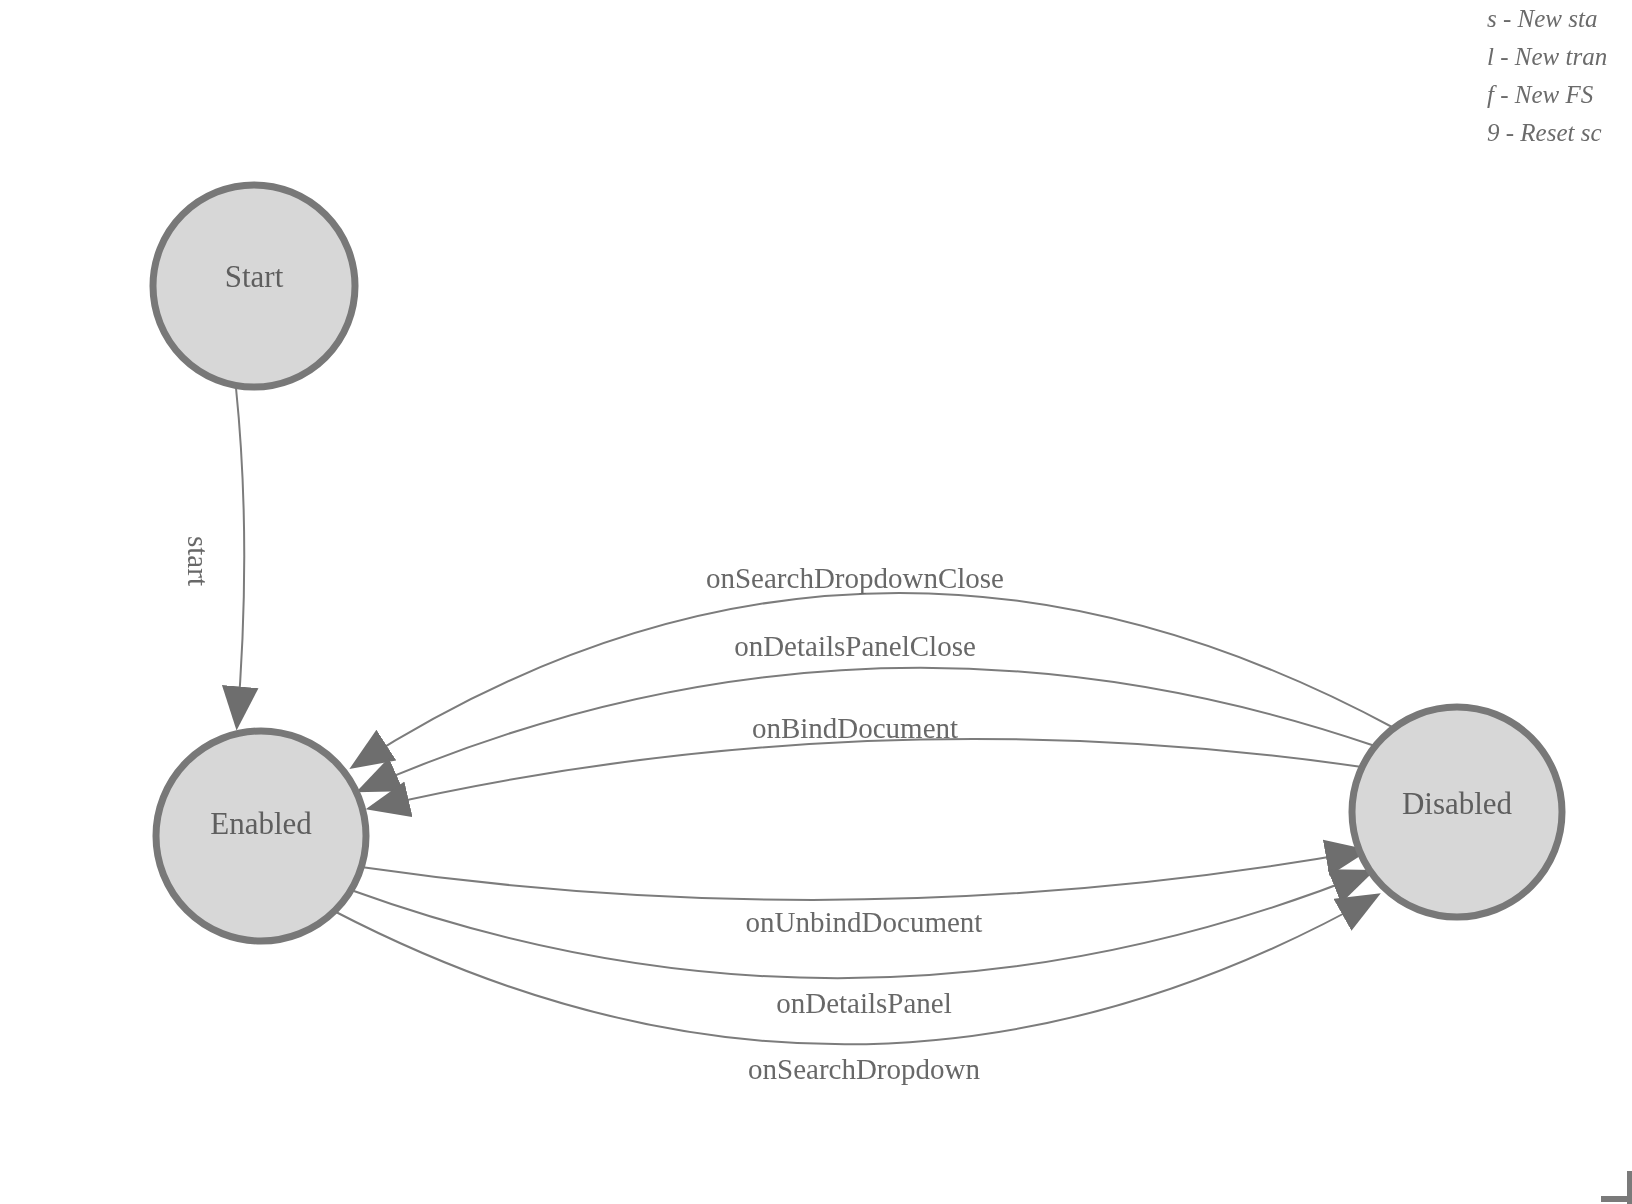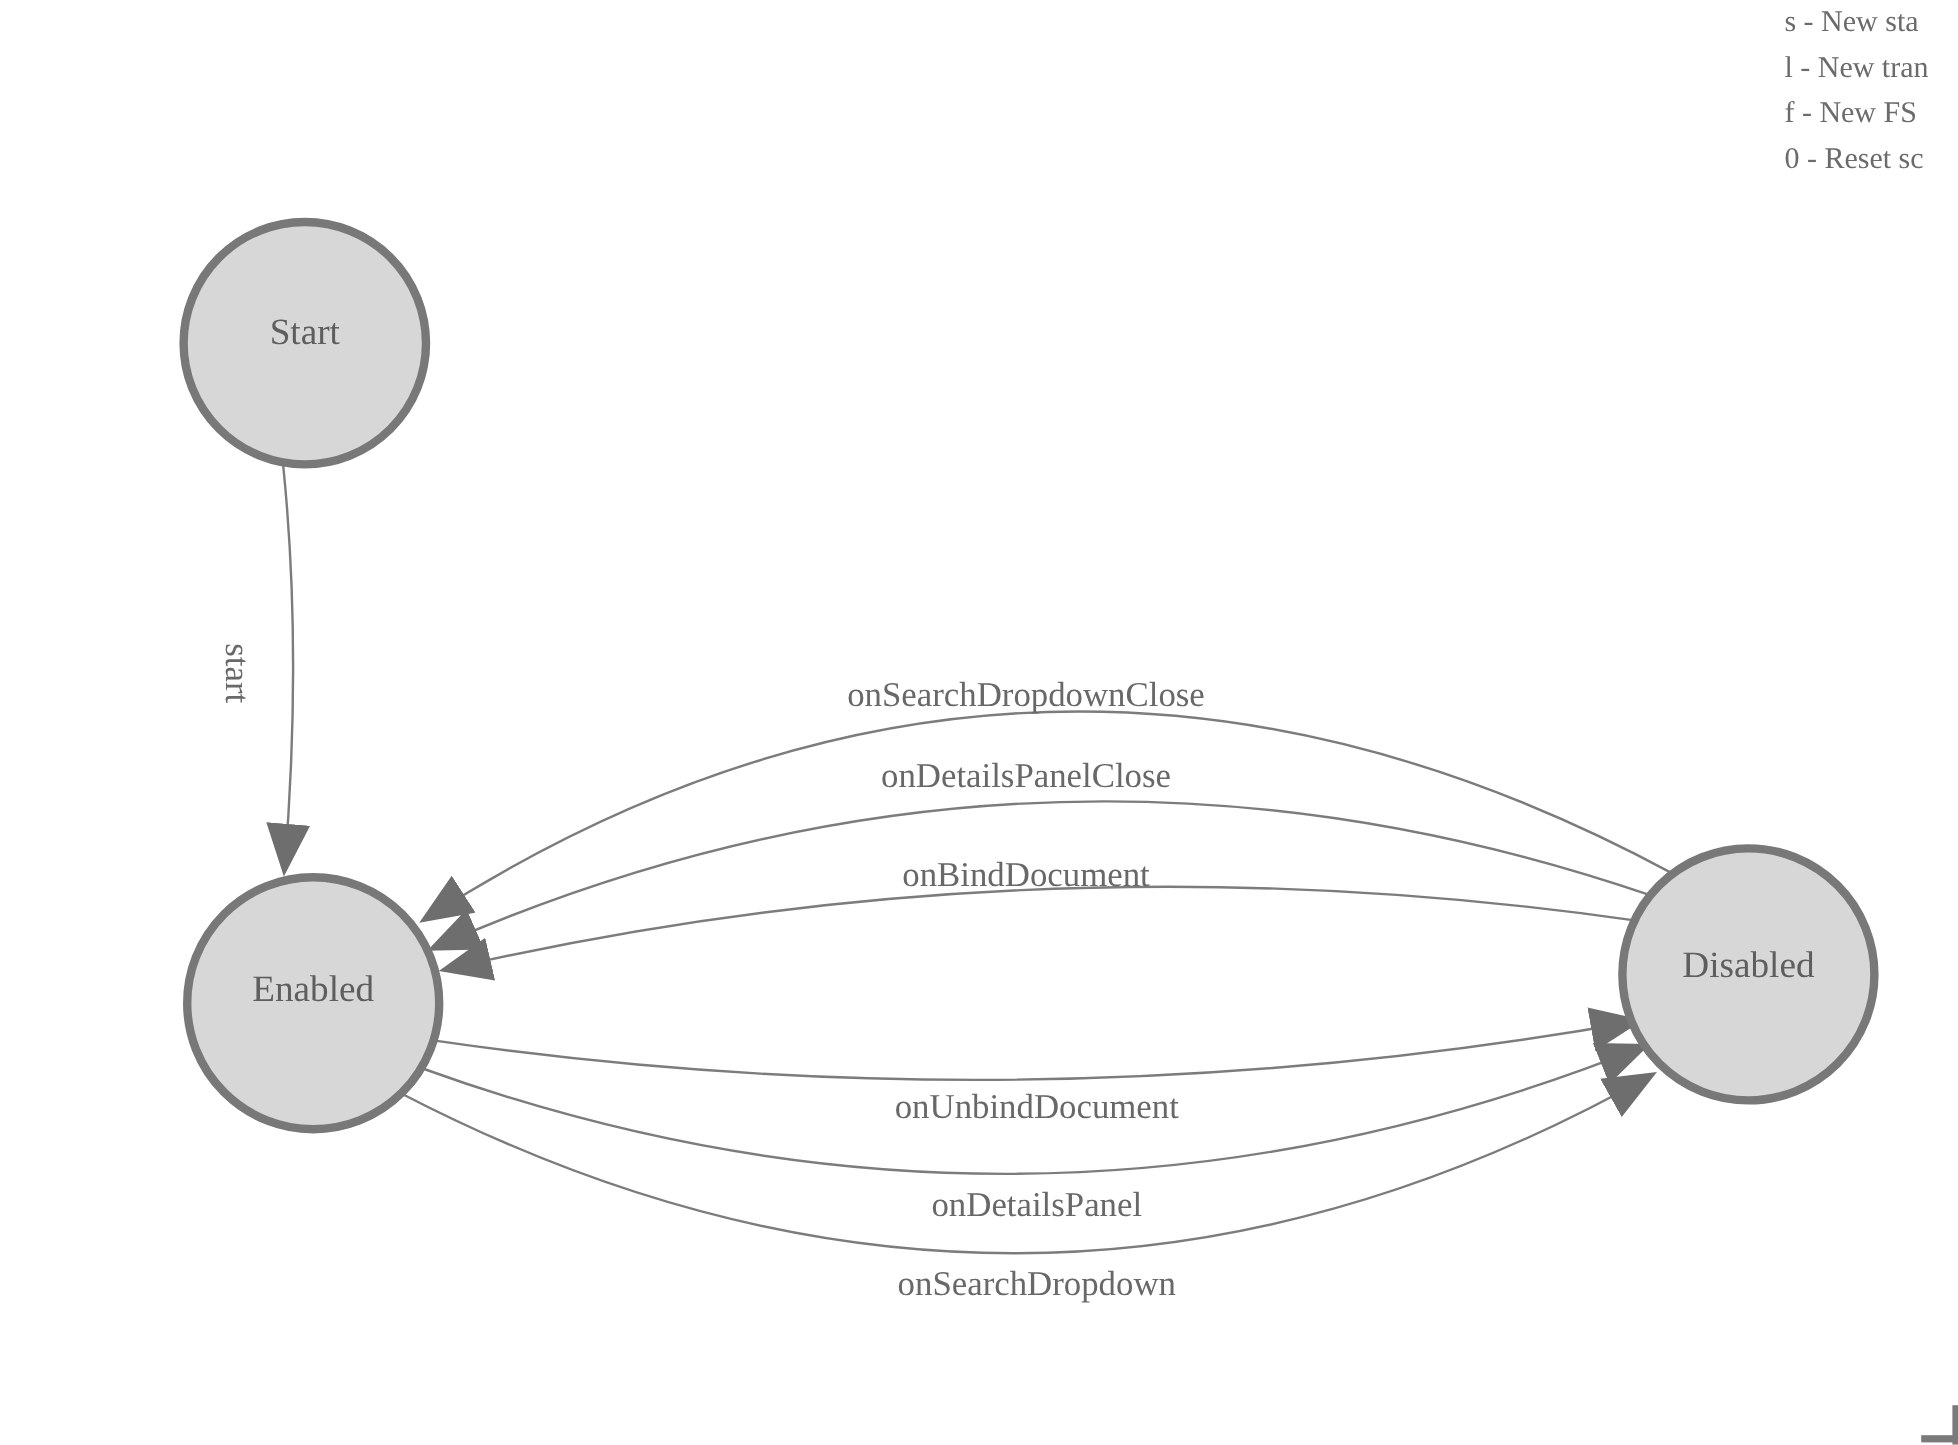--- a/index.html
+++ b/index.html
@@ -44,20 +44,21 @@
     text-anchor: middle;
   }
   .legend {
     position: absolute;
     left: 1487px;
     top: 0px;
     color: #6b6b6b;
     font-size: 25px;
     line-height: 38px;
     white-space: nowrap;
+    font-style: italic;
   }
   .legend div { white-space: nowrap; }
   .corner-shape { fill: #7a7a7a; }
 </style>
 </head>
 <body>
 
 <div class="stage">
 
   <svg class="fsm" width="1632" height="1204" viewBox="0 0 1632 1204">
@@ -120,16 +121,16 @@
     <g>
       <rect class="corner-shape" x="1627" y="1171" width="5" height="33"></rect>
       <rect class="corner-shape" x="1601" y="1196" width="31" height="6"></rect>
     </g>
   </svg>
 
   <div class="legend">
     <div>s - New sta</div>
     <div>l - New tran</div>
     <div>f - New FS</div>
-    <div>0 - Reset sc</div>
+    <div>9 - Reset sc</div>
   </div>
 
 </div>
 
 </body></html>

